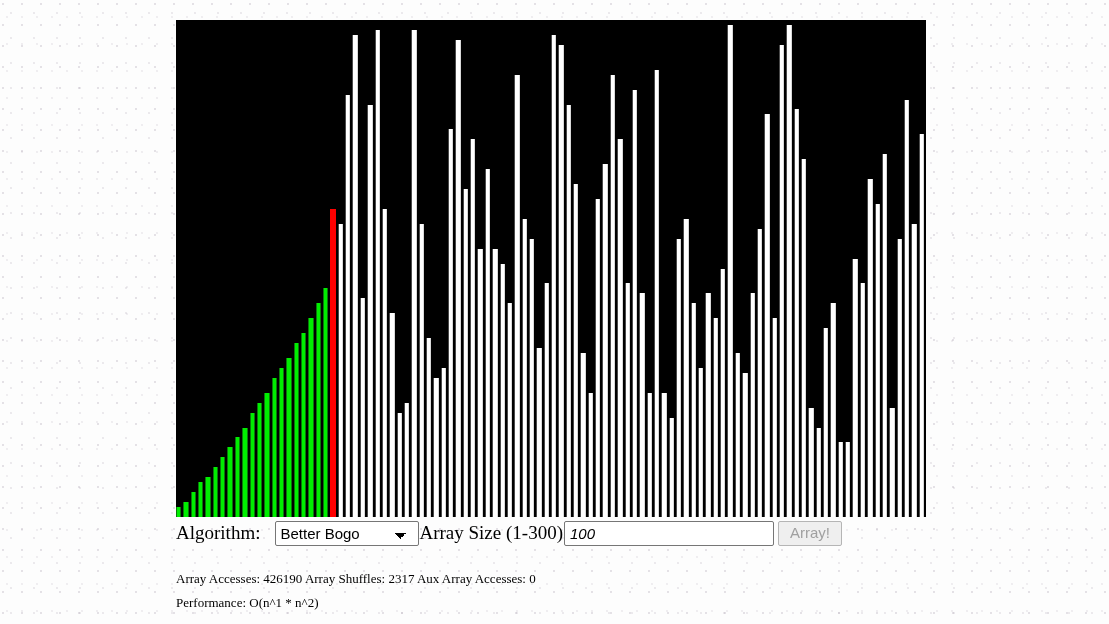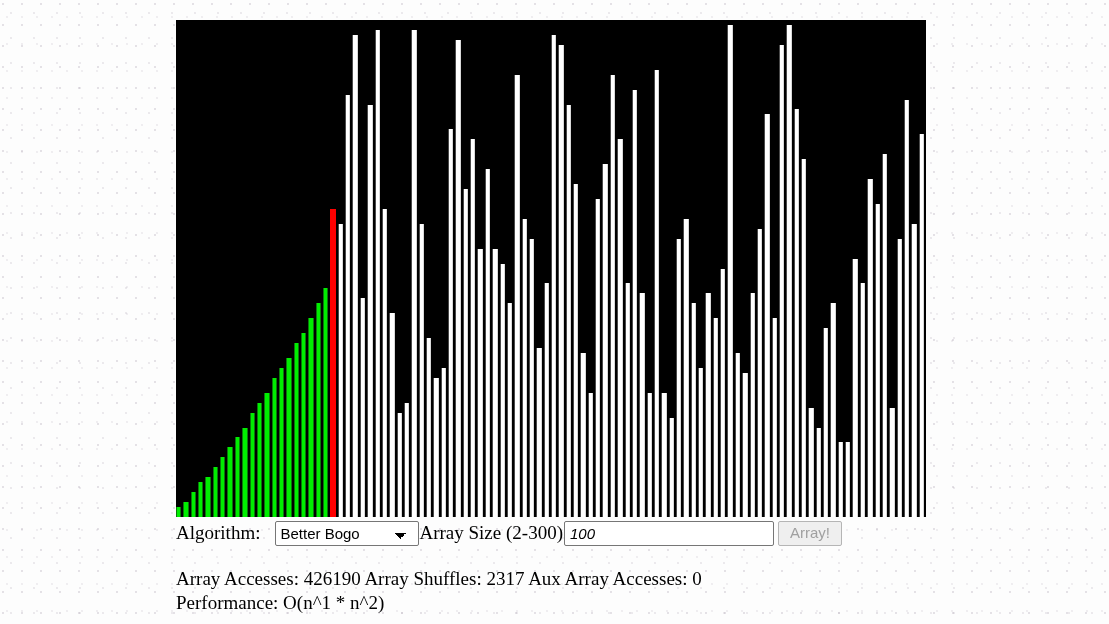--- a/index.html
+++ b/index.html
@@ -137,21 +137,21 @@
     box-sizing: border-box;
     cursor: default;
   }
 
   
   #status-block {
     position: absolute;
     left: 176px;
     top: 567px;
     font-family: "Liberation Serif", serif;
-    font-size: 19px;
+    font-size: 13px;
     line-height: 24px;
     color: #000;
     white-space: nowrap;
   }
   .status-line { display: block; }
 </style>
 </head>
 <body>
 
 <div id="page-root">
@@ -261,21 +261,21 @@
         <div class="bar" style="left: 735.294px; width: 5.35294px; height: 293.23px;"></div>
         <div class="bar" style="left: 742.647px; width: 5.35294px; height: 382.69px;"></div>
       </div>
   </div>
 
   <div id="controls-row">
     <label class="ctl-label" for="algorithm-select">Algorithm:</label>
     <select id="algorithm-select">
       <option>Better Bogo</option>
     </select>
-    <label class="ctl-label" for="array-size-input">Array Size (2-300)</label>
+    <label class="ctl-label" for="array-size-input">Array Size (1-300)</label>
     <input id="array-size-input" type="text" value="100" style="">
     <button id="sort-button" disabled="">Array!</button>
   </div>
 
   <div id="status-block">
     <div class="status-line">Array Accesses: 426190 Array Shuffles: 2317 Aux Array Accesses: 0</div>
     <div class="status-line">Performance: O(n^1 * n^2)</div>
   </div>
 
 </div>

